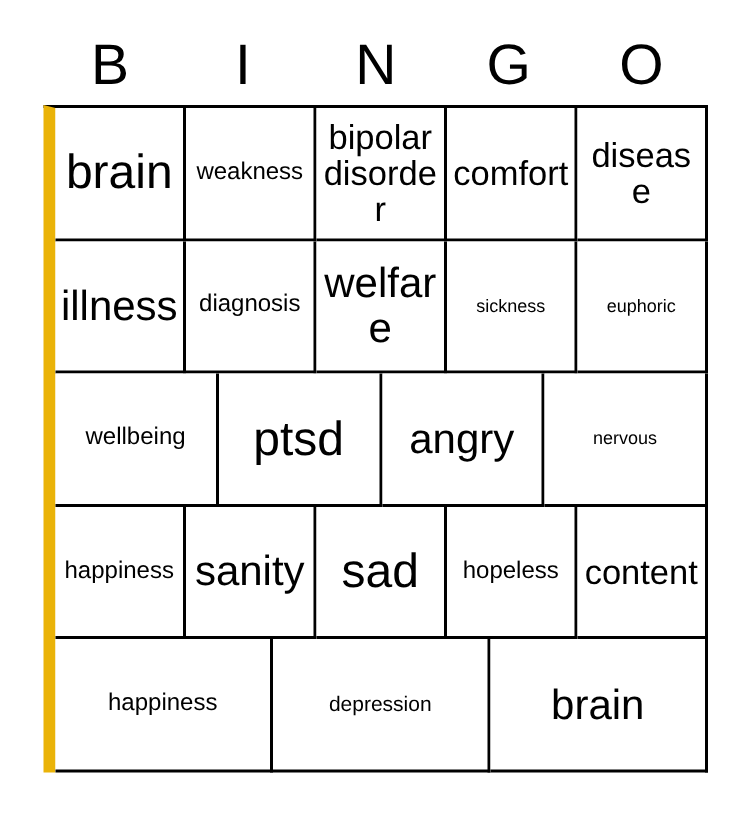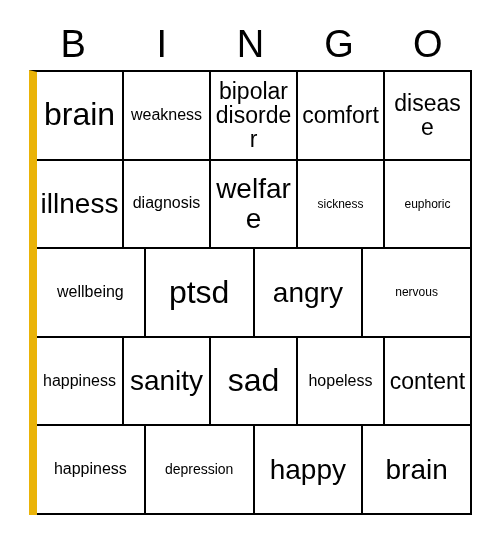--- a/index.html
+++ b/index.html
@@ -176,21 +176,18 @@
     </div>
 
     <div class="grid-row">
       <div class="cell">
           <span class="cell-text fs-xs">happiness</span>
         </div>
       <div class="cell">
           <span class="cell-text fs-xxs">depression</span>
         </div>
       <div class="cell">
-          <span class="cell-text fs-lg">happy</span>
-        </div>
-      <div class="cell">
           <span class="cell-text fs-lg">brain</span>
         </div>
     </div>
 
   </div>
 </div>
 
 </body></html>

